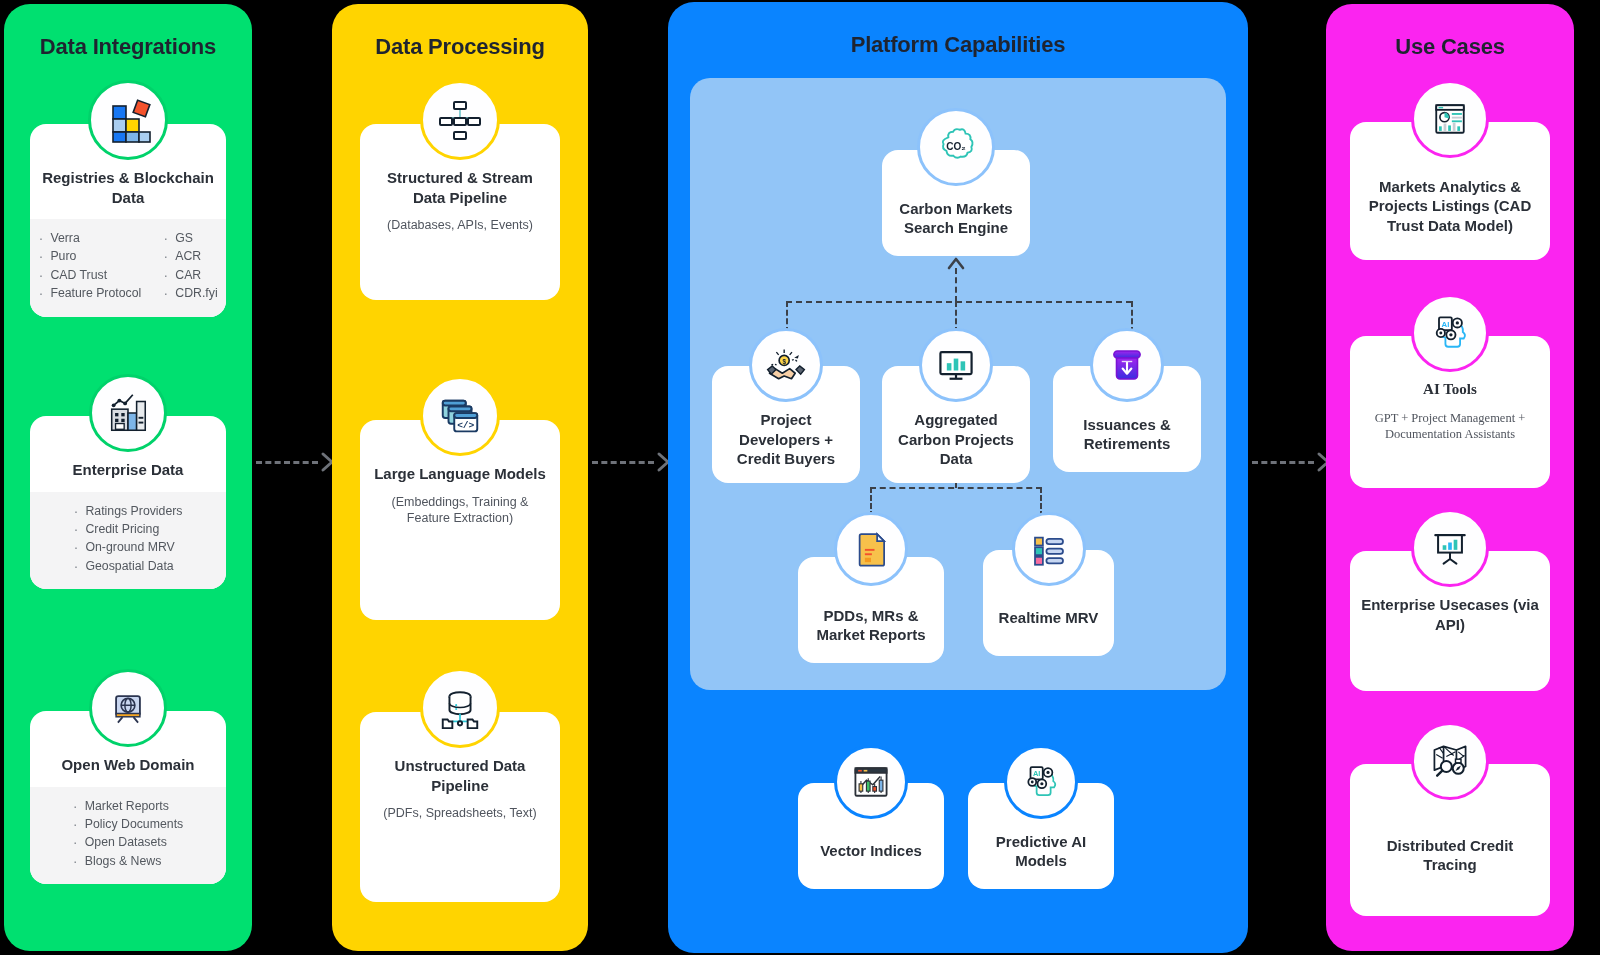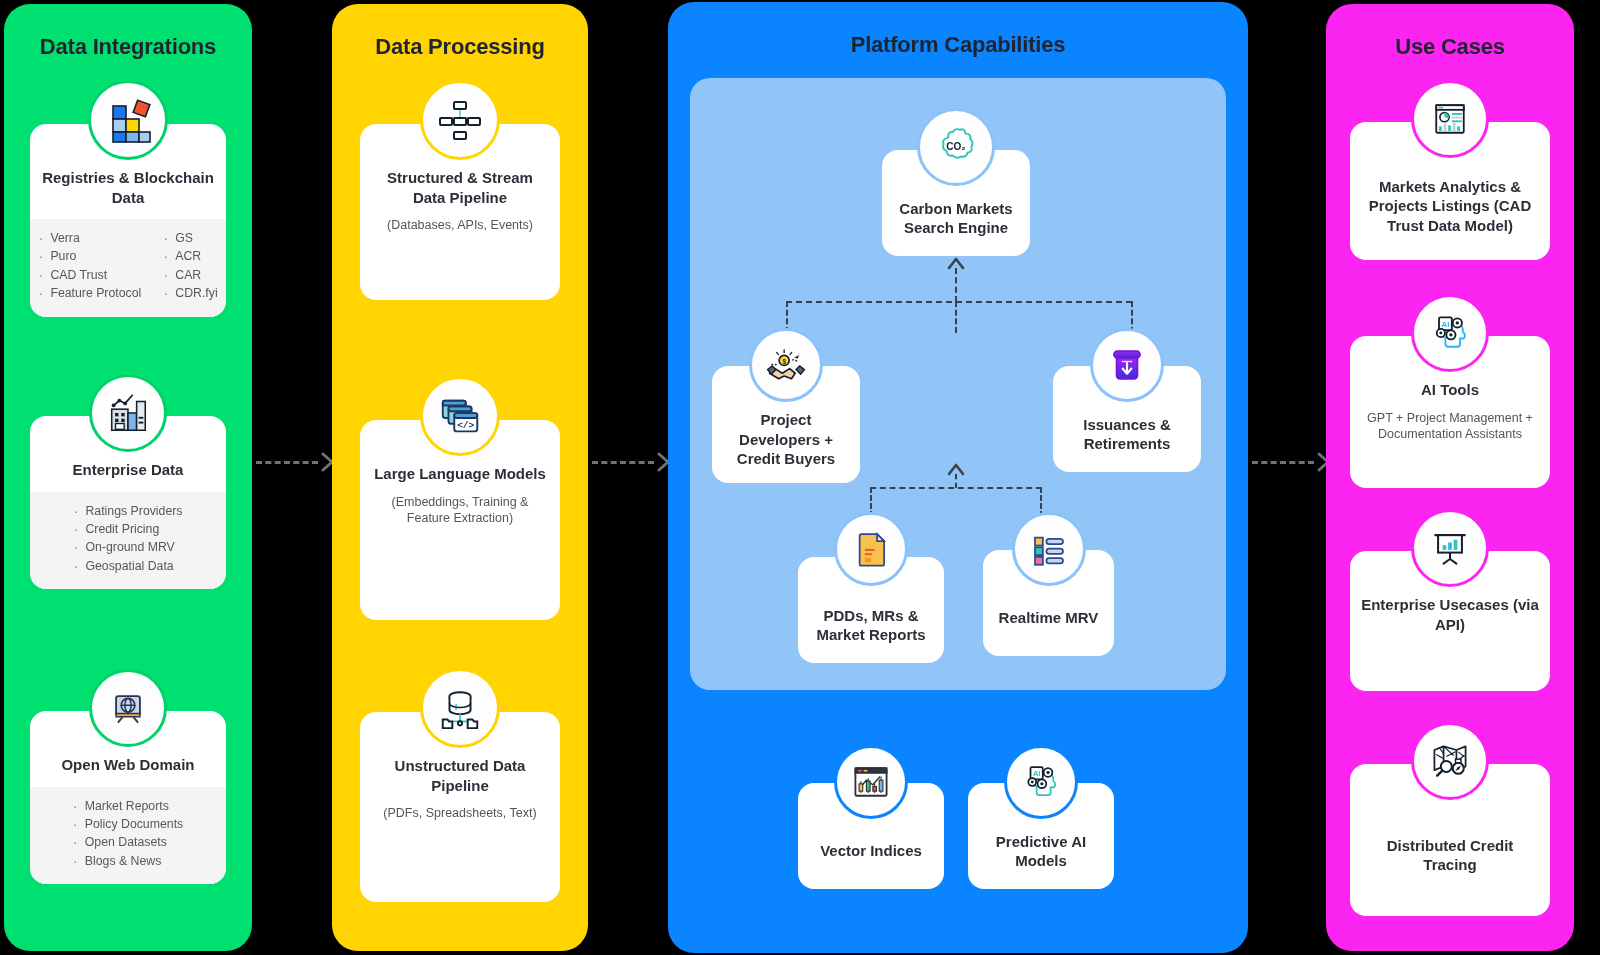--- a/index.html
+++ b/index.html
@@ -334,20 +334,35 @@
         <path d="M6 33 l6-5 8 5 8-5 6 5 -4 6 -8-3 -6 3 Z" fill="#f7cfa6" stroke="#13202e" stroke-width="1.8" stroke-linejoin="round"></path>
         <path d="M4 29 l5-4 4 4 -5 5 Z" fill="#5b6472" stroke="#13202e" stroke-width="1.6"></path>
         <path d="M44 29 l-5-4 -4 4 5 5 Z" fill="#5b6472" stroke="#13202e" stroke-width="1.6"></path>
       </svg>
     </div>
     <div class="card" style="min-height:106px; justify-content:center;">
       <div class="card-title">Project Developers + Credit Buyers</div>
     </div>
   </div>
 
+  <div class="node" style="left:882px; top:328px; width:148px;">
+    <div class="bubble ring-blue" style="width:74px;height:74px;">
+      <svg class="ico" width="44" height="44" viewBox="0 0 48 48">
+        <rect x="7" y="10" width="34" height="24" rx="1.5" fill="#fff" stroke="#13202e" stroke-width="2.4"></rect>
+        <rect x="14" y="22" width="5" height="8" fill="#2ec4b6"></rect>
+        <rect x="21.5" y="17" width="5" height="13" fill="#2ec4b6"></rect>
+        <rect x="29" y="20" width="5" height="10" fill="#2ec4b6"></rect>
+        <line x1="24" y1="34" x2="24" y2="39" stroke="#13202e" stroke-width="2.4"></line>
+        <line x1="17" y1="39" x2="31" y2="39" stroke="#13202e" stroke-width="2.4"></line>
+      </svg>
+    </div>
+    <div class="card" style="min-height:106px; justify-content:center;">
+      <div class="card-title">Aggregated Carbon Projects Data</div>
+    </div>
+  </div>
 
   <div class="node" style="left:1053px; top:328px; width:148px;">
     <div class="bubble ring-blue" style="width:74px;height:74px;">
       <svg class="ico" width="42" height="42" viewBox="0 0 48 48">
         <defs>
           <linearGradient id="grdPurple" x1="0" y1="0" x2="0" y2="1">
             <stop offset="0%" stop-color="#a224ee"></stop>
               <stop offset="100%" stop-color="#3b2fe0"></stop>
           </linearGradient>
         </defs>
@@ -476,21 +491,21 @@
           <rect x="12" y="7" width="14" height="14" rx="1.5" fill="#fff" stroke="#13202e" stroke-width="2"></rect>
           <text x="19" y="17.5" font-size="8.5" font-weight="bold" text-anchor="middle" fill="#29b6f6" font-family="Liberation Sans, sans-serif">AI</text>
           <circle cx="32" cy="13" r="5" fill="#fff" stroke="#13202e" stroke-width="2"></circle>
           <circle cx="32" cy="13" r="1.8" fill="#13202e"></circle>
           <circle cx="14" cy="24" r="4.5" fill="#fff" stroke="#13202e" stroke-width="2"></circle>
           <circle cx="14" cy="24" r="1.6" fill="#13202e"></circle>
           <circle cx="25" cy="26" r="5" fill="#fff" stroke="#13202e" stroke-width="2"></circle>
           <circle cx="25" cy="26" r="1.8" fill="#13202e"></circle>
         </svg>
       </div>
-      <div class="card" style="min-height:152px;">
+      <div class="card" style="min-height:152px;font-family:Liberation Serif, serif;">
         <div class="card-title">AI Tools</div>
         <div class="card-sub">GPT + Project Management + Documentation Assistants</div>
       </div>
     </div>
 
     <div class="node" style="left:24px; top:505px; width:200px;">
       <div class="bubble ring-pink" style="width:78px;height:78px;">
         <svg class="ico" width="44" height="44" viewBox="0 0 48 48">
           <line x1="8" y1="10" x2="40" y2="10" stroke="#13202e" stroke-width="2.4" stroke-linecap="round"></line>
           <rect x="11" y="10" width="26" height="19" fill="#fff" stroke="#13202e" stroke-width="2.2"></rect>

